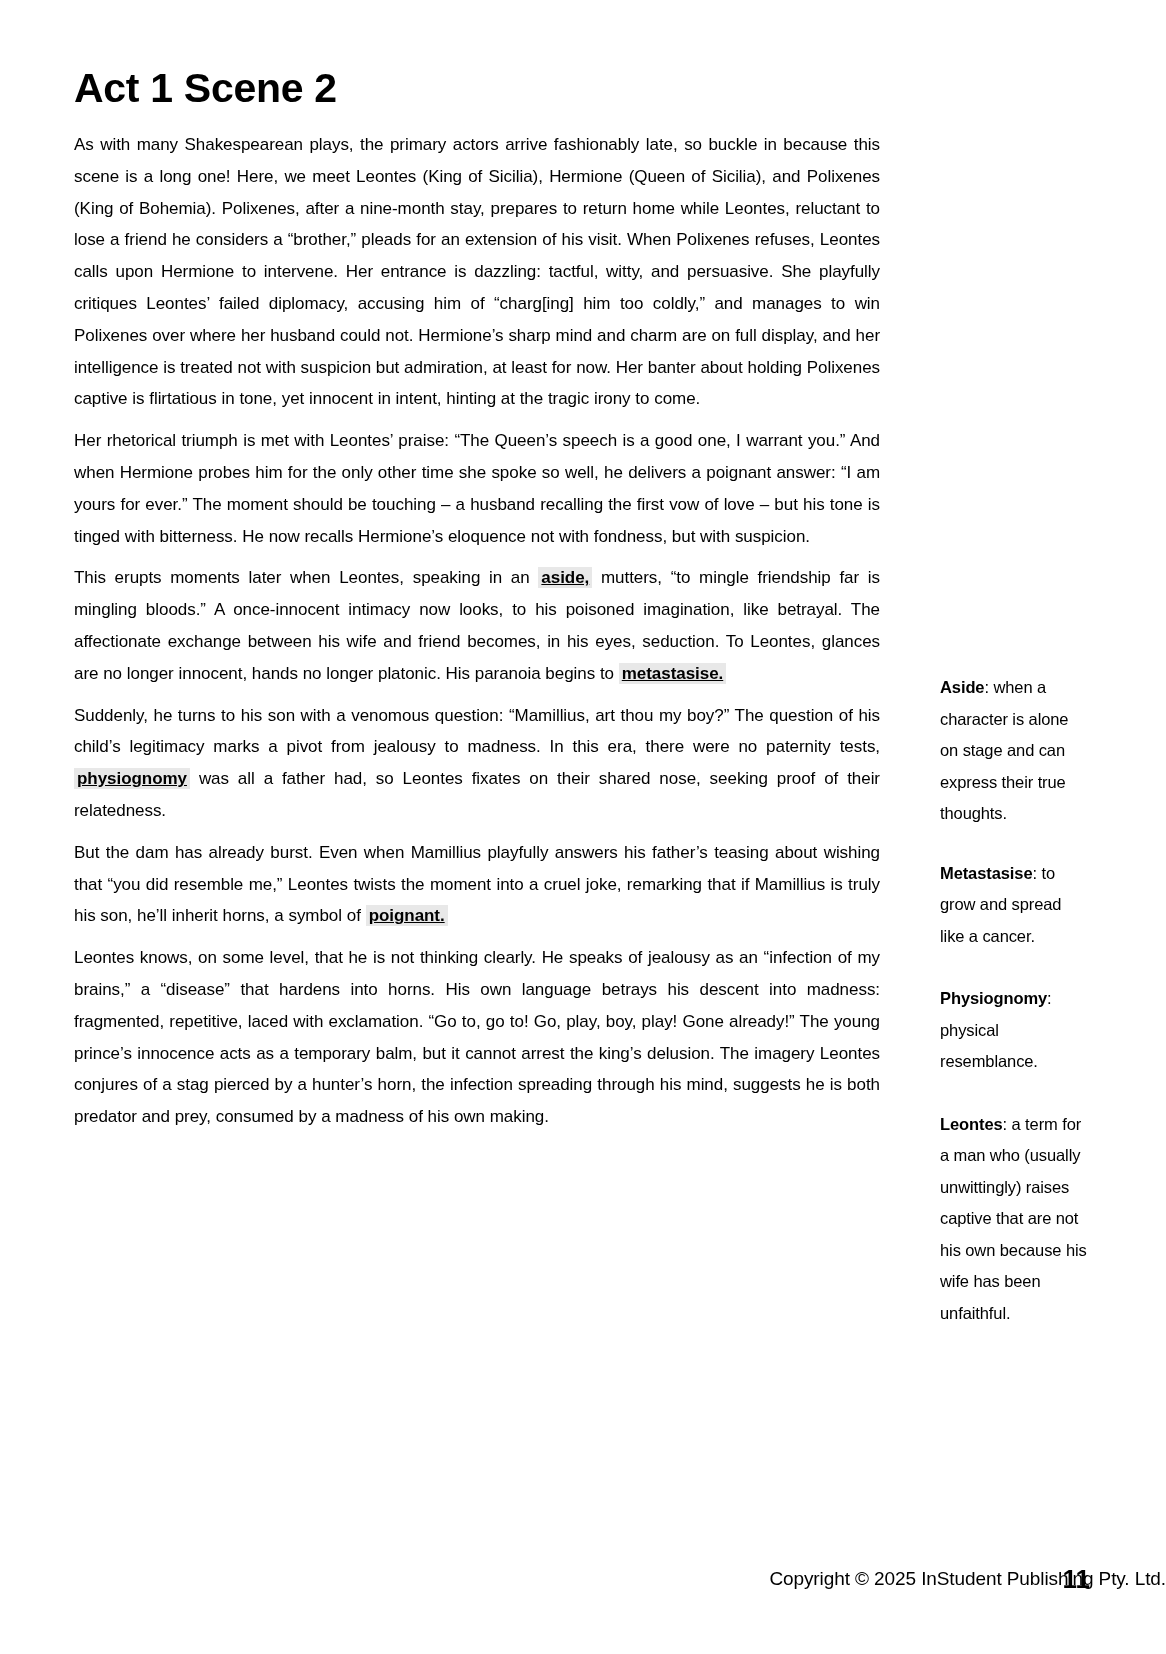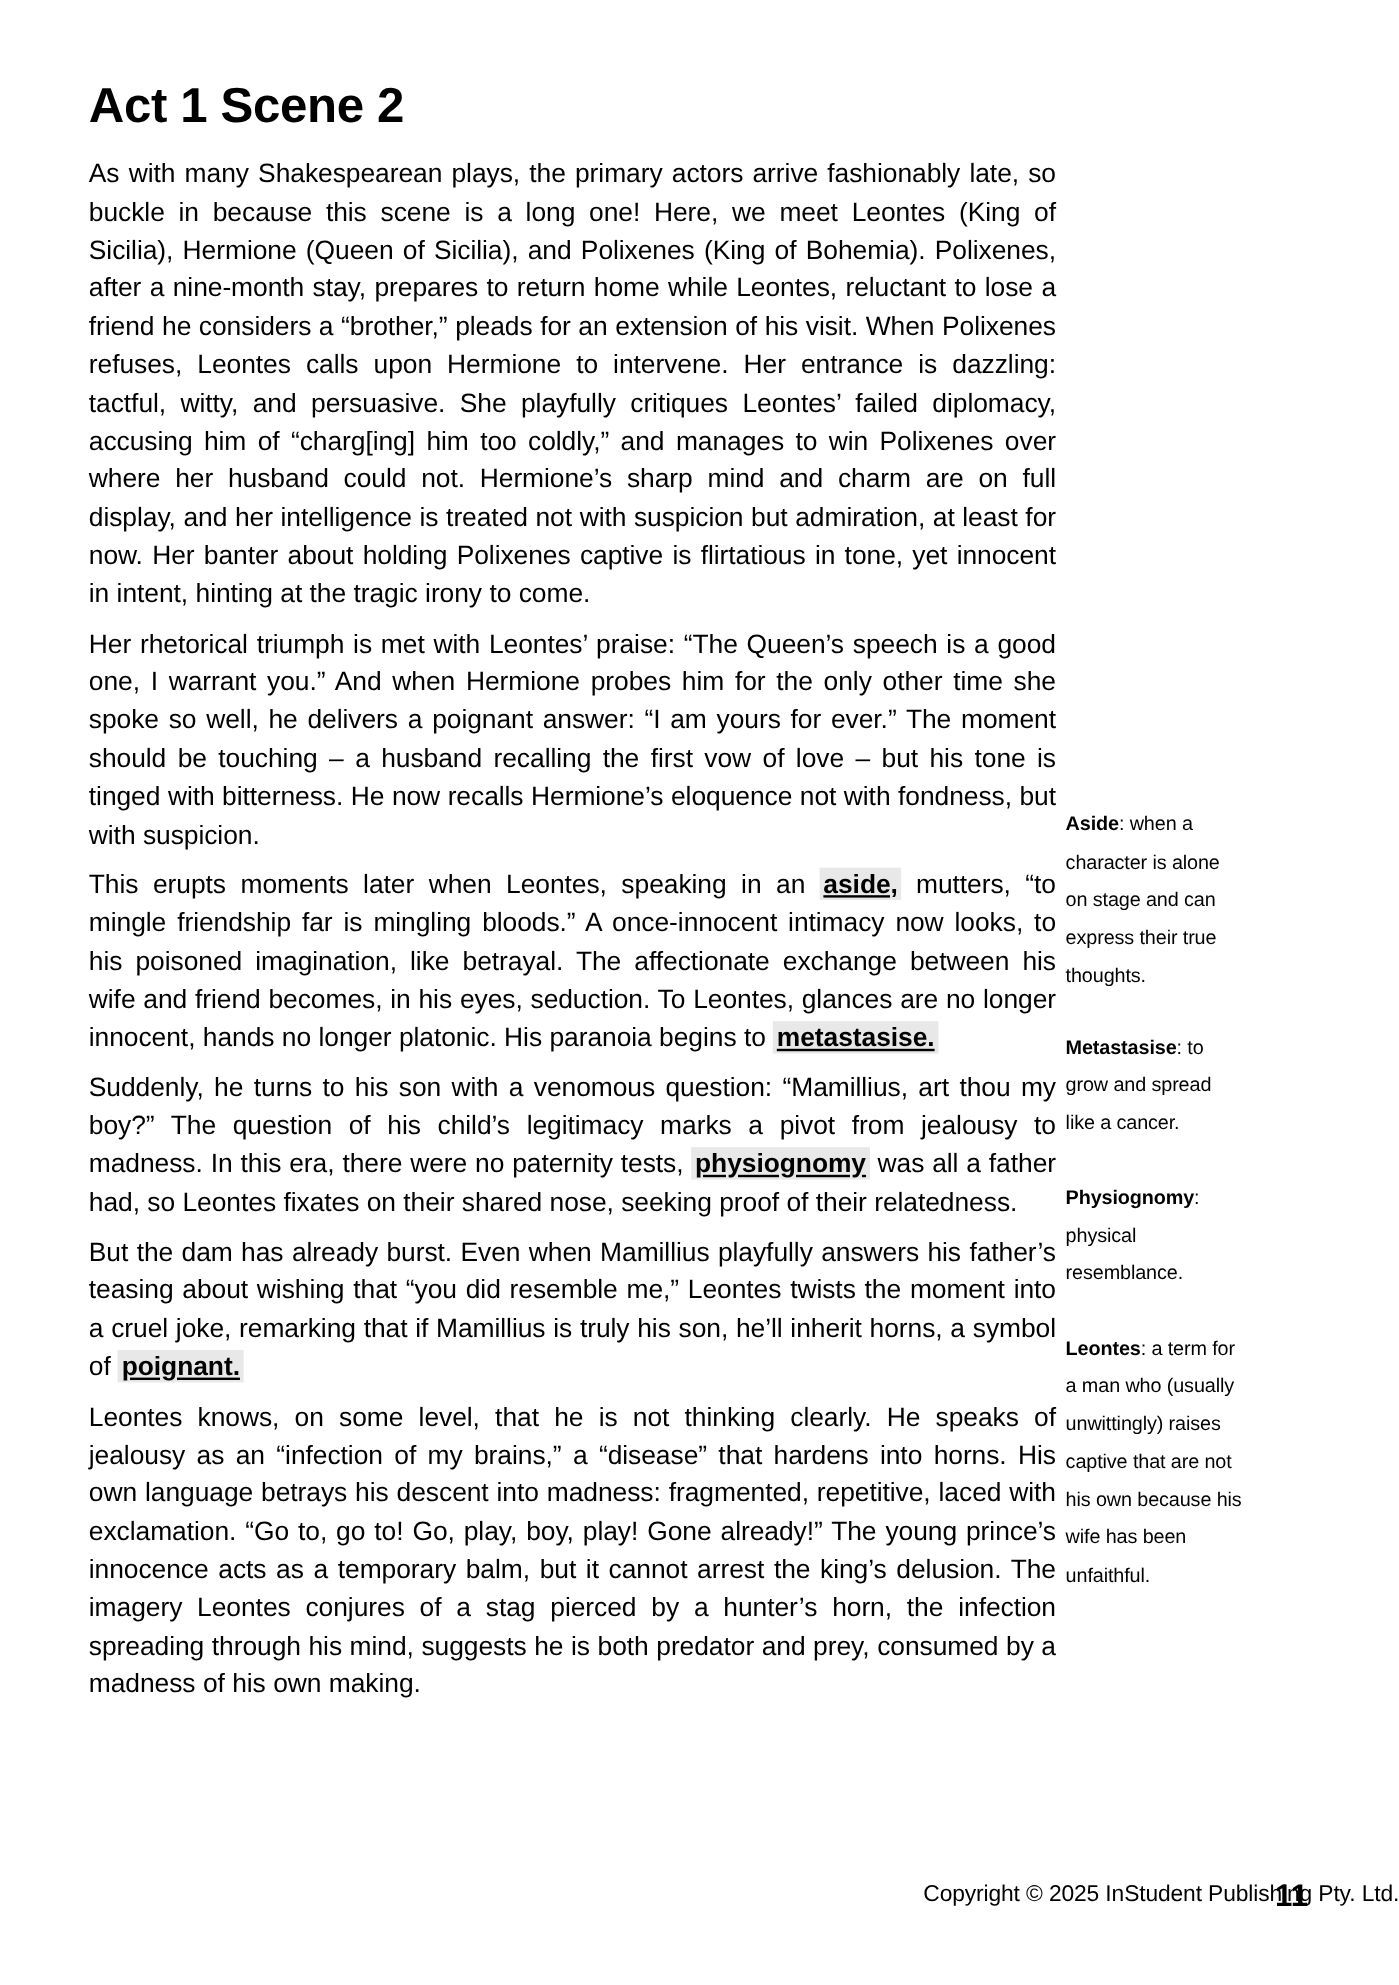--- a/index.html
+++ b/index.html
@@ -28,41 +28,41 @@
     width: 806px;
   }
   .page-title {
     font-size: 41px;
     font-weight: bold;
     letter-spacing: -0.3px;
     margin: 0 0 18px 0;
     line-height: 1.1;
   }
   .para {
-    font-size: 22px;
+    font-size: 17px;
     line-height: 31.8px;
     text-align: justify;
     text-justify: inter-word;
     margin: 0 0 10px 0;
     letter-spacing: -0.05px;
     word-spacing: 0.1px;
   }
   .para:last-child { margin-bottom: 0; }
 
   .term {
     font-weight: bold;
     background: #e8e8e8;
     padding: 1px 3px;
     text-decoration: underline;
   }
 
   
   .side-col {
     position: absolute;
-    left: 888px;
+    left: 940px;
     top: 672px;
     width: 150px;
   }
   .note {
     font-size: 16.5px;
     line-height: 31.5px;
     margin-bottom: 31px;
     letter-spacing: -0.1px;
   }
   .note .note-term {

